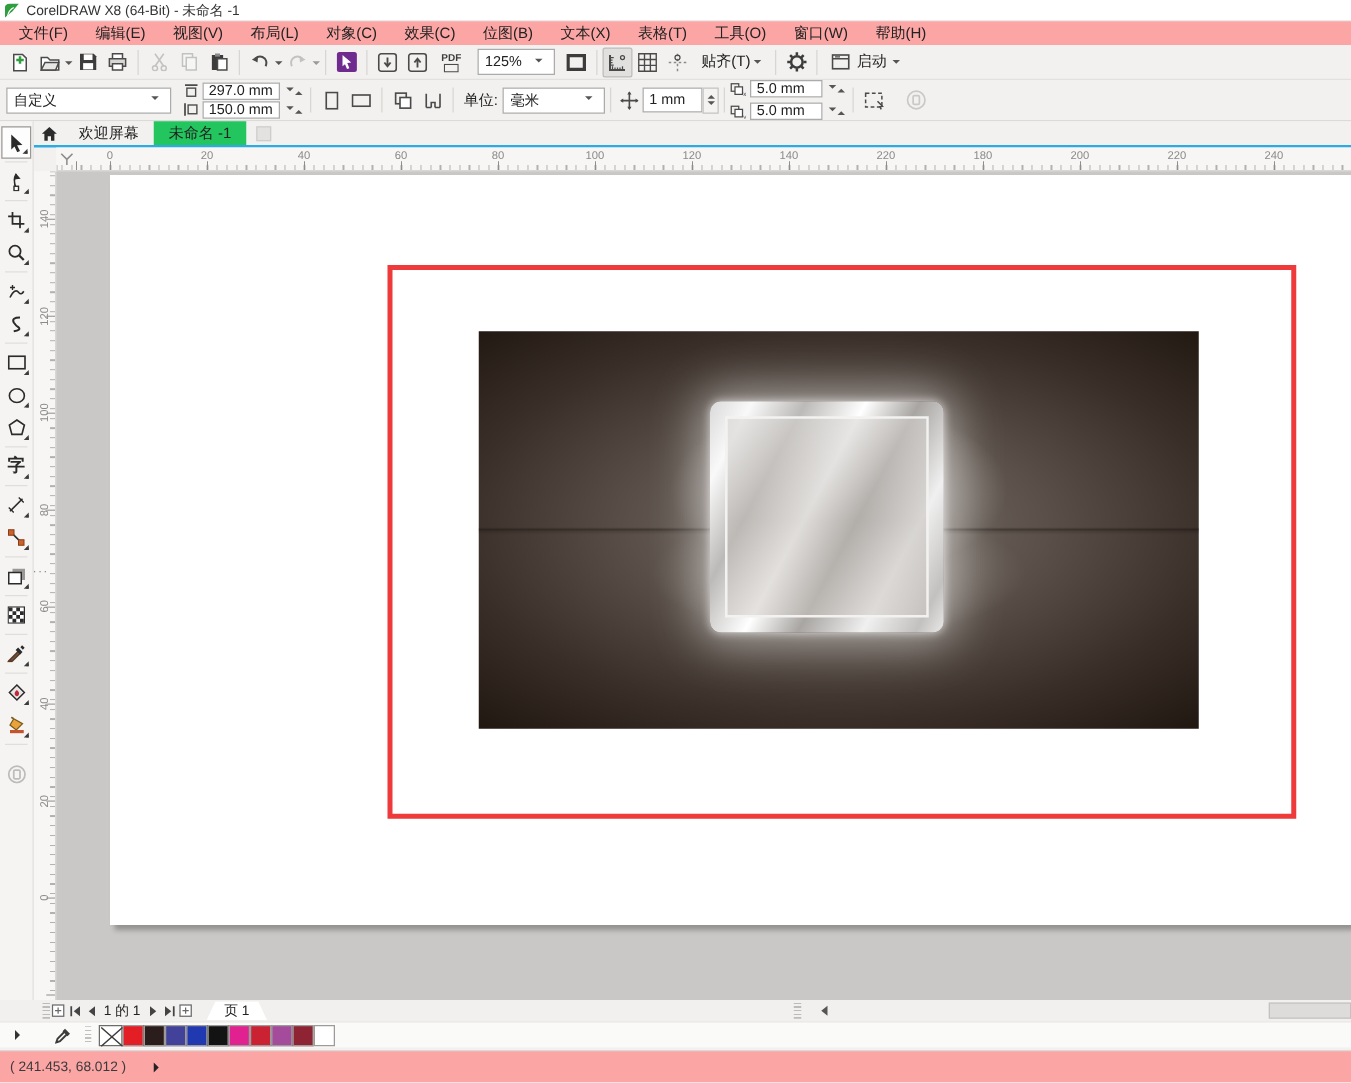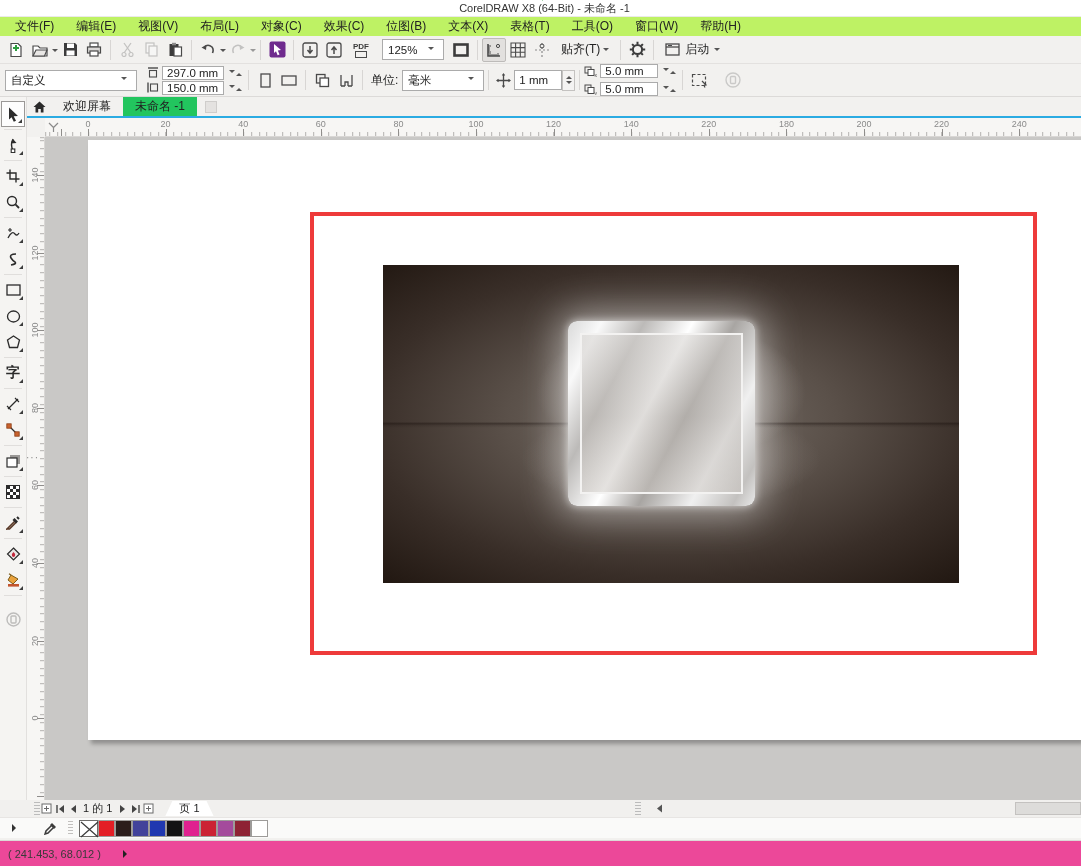--- a/index.html
+++ b/index.html
@@ -2,25 +2,25 @@
 <html><head>
 <meta charset="utf-8">
 <style>
   * { margin:0; padding:0; box-sizing:border-box; }
   html,body { width:1081px; height:866px; overflow:hidden; }
   body { font-family:"Liberation Sans",sans-serif; font-size:12px; color:#222; background:#f2f1ef; }
   .abs { position:absolute; }
   #app { position:relative; width:1081px; height:866px; background:#f2f1ef; }
 
   
-  #titlebar { left:0; top:0; width:1081px; height:17px; background:#ffffff; display:flex; align-items:center; padding-left:3px; border-bottom:1px solid #eceae8;flex-direction:column;}
+  #titlebar { left:0; top:0; width:1081px; height:17px; background:#ffffff; display:flex; align-items:center; padding-left:3px; border-bottom:1px solid #eceae8;}
   #titlebar .title { font-size:11px; color:#333; margin-left:5px; }
 
   
-  #menubar { left:0; top:17px; width:1081px; height:19px; background:#bef264; display:flex; align-items:center; padding-left:4px; }
+  #menubar { left:0; top:17px; width:1081px; height:19px; background:#fca5a5; display:flex; align-items:center; padding-left:4px; }
   .menu-item { padding:0 11px; font-size:12px; color:#222; height:19px; line-height:19px; cursor:default; }
 
   
   #toolbar { left:0; top:36px; width:1081px; height:28px; background:#f2f1ef; display:flex; align-items:center; padding-left:4px; border-bottom:1px solid #e3e1df;}
   #propbar { left:0; top:64px; width:1081px; height:33px; background:#f2f1ef; display:flex; align-items:center; padding-left:5px; border-bottom:1px solid #dcdad8;}
   .tbtn { width:24px; height:24px; display:flex; align-items:center; justify-content:center; border:1px solid transparent; border-radius:2px; }
   .tbtn.pressed { background:#e2e0de; border-color:#bdbbb9; }
   .tbtn.disabled { opacity:.38; }
   .tsep { width:1px; height:20px; background:#d8d6d4; margin:0 4px; }
   .caret { width:0; height:0; border:3.5px solid transparent; border-top-color:#555; margin-top:4px; }
@@ -93,21 +93,21 @@
 
   
   #palette { left:0; top:817px; width:1081px; height:21px; background:#fafaf9; display:flex; align-items:center; border-top:1px solid #e7e5e3;}
   .sw { width:17px; height:17px; border:1px solid #9d9b99; margin-right:0; }
   #sw-none { width:19px; height:17px; background:#fff; position:relative; border:1px solid #6e6c6a; }
   #sw-none svg { position:absolute; left:0; top:0; }
   #pal-grip { width:5px; height:15px; margin:0 6px 0 10px; background:repeating-linear-gradient(180deg,#c2c0be 0 1px,transparent 1px 3px); }
   .pal-arrow { width:0; height:0; border:4px solid transparent; border-left-color:#333; margin-left:12px; }
 
   
-  #statusbar { left:0; top:840px; width:1081px; height:26px; background:#ec4899; border-top:1px solid #dbd9d7; display:flex; align-items:center; }
+  #statusbar { left:0; top:840px; width:1081px; height:26px; background:#fca5a5; border-top:1px solid #dbd9d7; display:flex; align-items:center; }
   #coords { font-size:11px; color:#3a3a3a; margin-left:8px; }
   .st-arrow { width:0; height:0; border:4px solid transparent; border-left-color:#222; margin-left:22px; }
 
   svg { display:block; }
 </style>
 </head>
 <body>
 
 <div id="app">
 

